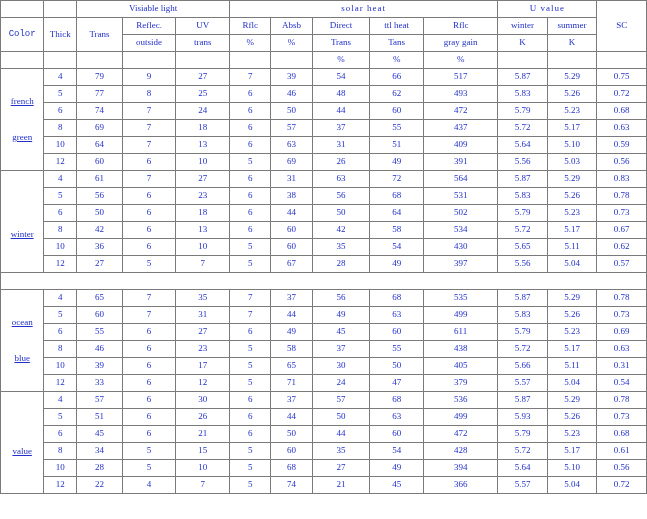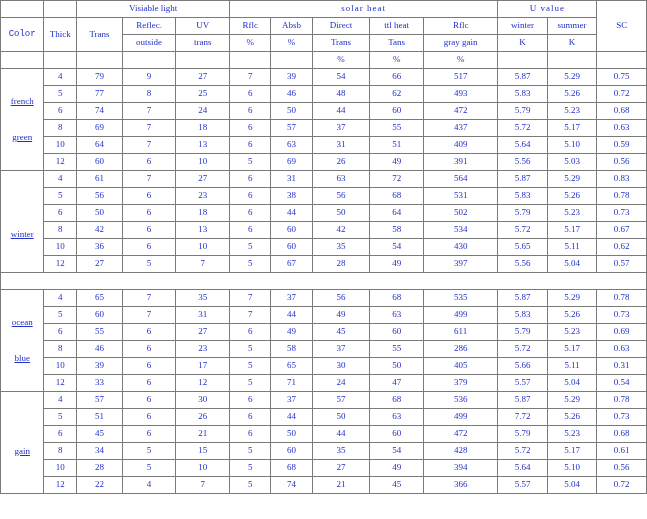--- a/index.html
+++ b/index.html
@@ -370,21 +370,21 @@
   </tr>
   <tr>
     <td class="num">8</td>
     <td class="num">46</td>
     <td class="num">6</td>
     <td class="num">23</td>
     <td class="num">5</td>
     <td class="num">58</td>
     <td class="num">37</td>
     <td class="num">55</td>
-    <td class="num">286</td>
+    <td class="num">438</td>
     <td class="num">5.72</td>
     <td class="num">5.17</td>
     <td class="num">0.63</td>
   </tr>
   <tr>
     <td class="num">10</td>
     <td class="num">39</td>
     <td class="num">6</td>
     <td class="num">17</td>
     <td class="num">5</td>
@@ -407,21 +407,21 @@
     <td class="num">47</td>
     <td class="num">379</td>
     <td class="num">5.57</td>
     <td class="num">5.04</td>
     <td class="num">0.54</td>
   </tr>
 
   <tr>
     <td rowspan="6" class="colorlabel">
       <div style="height:18px"></div>
-      <div>gain</div>
+      <div>value</div>
     </td>
     <td class="num">4</td>
     <td class="num">57</td>
     <td class="num">6</td>
     <td class="num">30</td>
     <td class="num">6</td>
     <td class="num">37</td>
     <td class="num">57</td>
     <td class="num">68</td>
     <td class="num">536</td>
@@ -432,21 +432,21 @@
   <tr>
     <td class="num">5</td>
     <td class="num">51</td>
     <td class="num">6</td>
     <td class="num">26</td>
     <td class="num">6</td>
     <td class="num">44</td>
     <td class="num">50</td>
     <td class="num">63</td>
     <td class="num">499</td>
-    <td class="num">7.72</td>
+    <td class="num">5.93</td>
     <td class="num">5.26</td>
     <td class="num">0.73</td>
   </tr>
   <tr>
     <td class="num">6</td>
     <td class="num">45</td>
     <td class="num">6</td>
     <td class="num">21</td>
     <td class="num">6</td>
     <td class="num">50</td>

